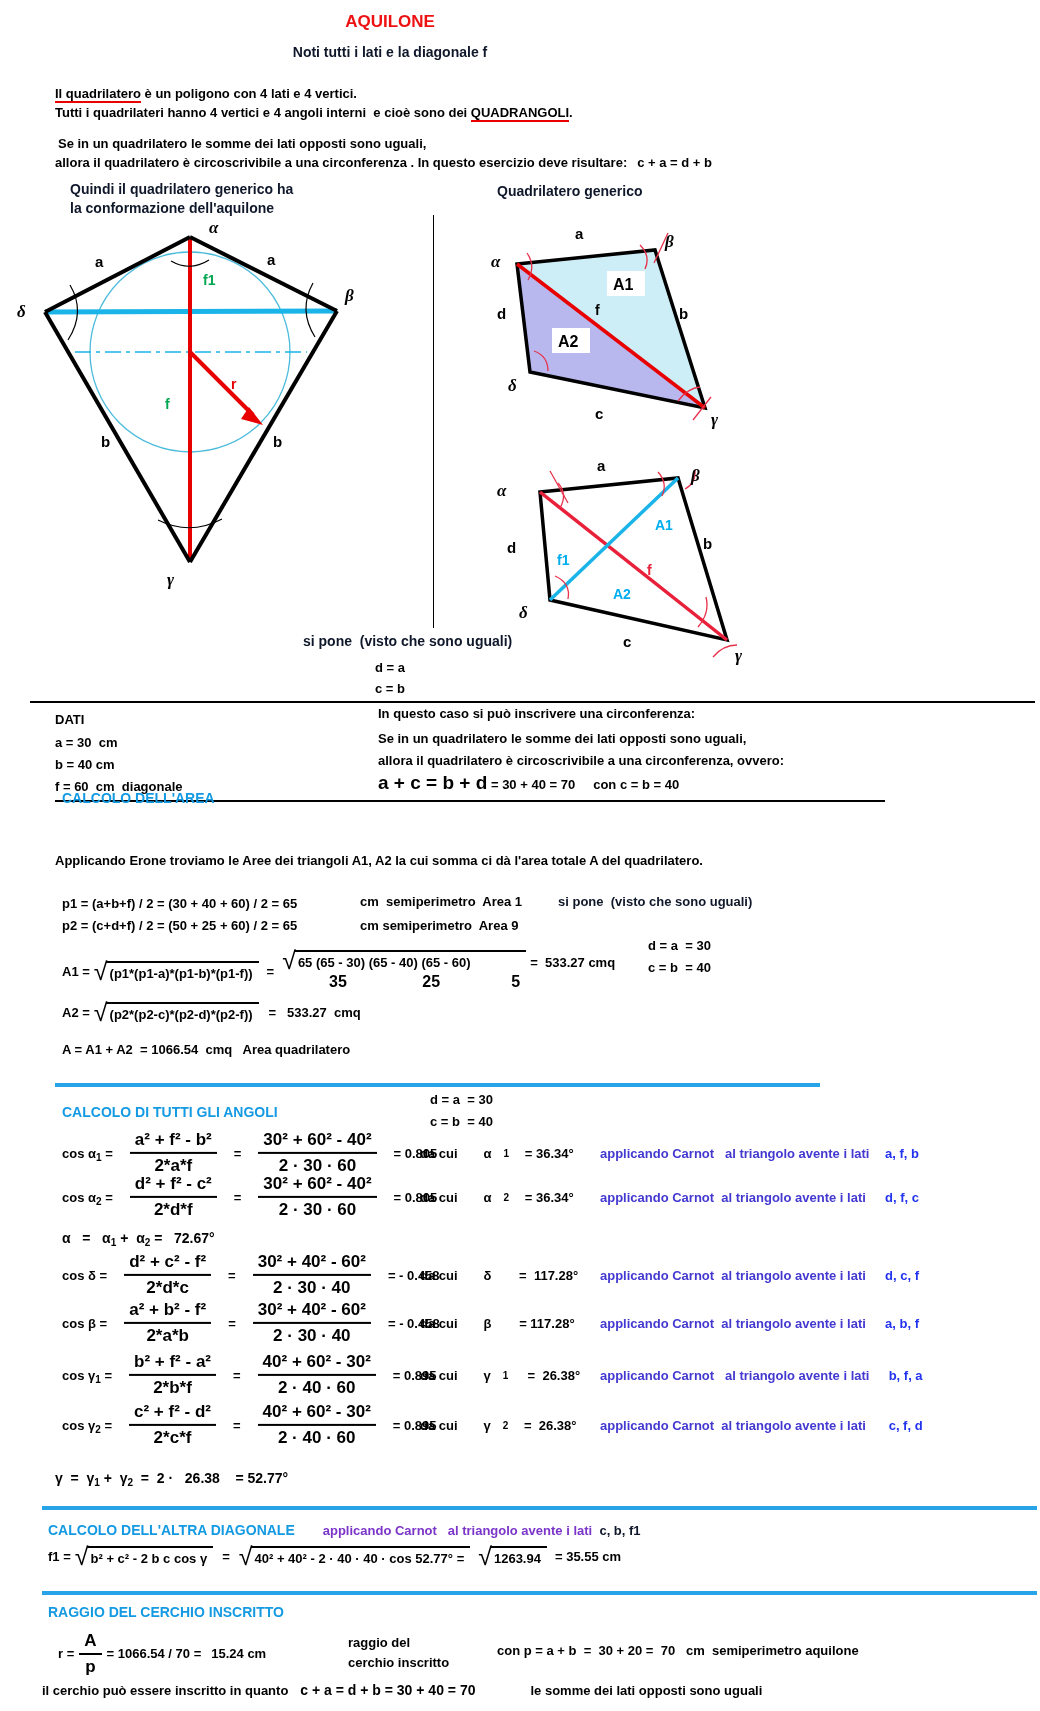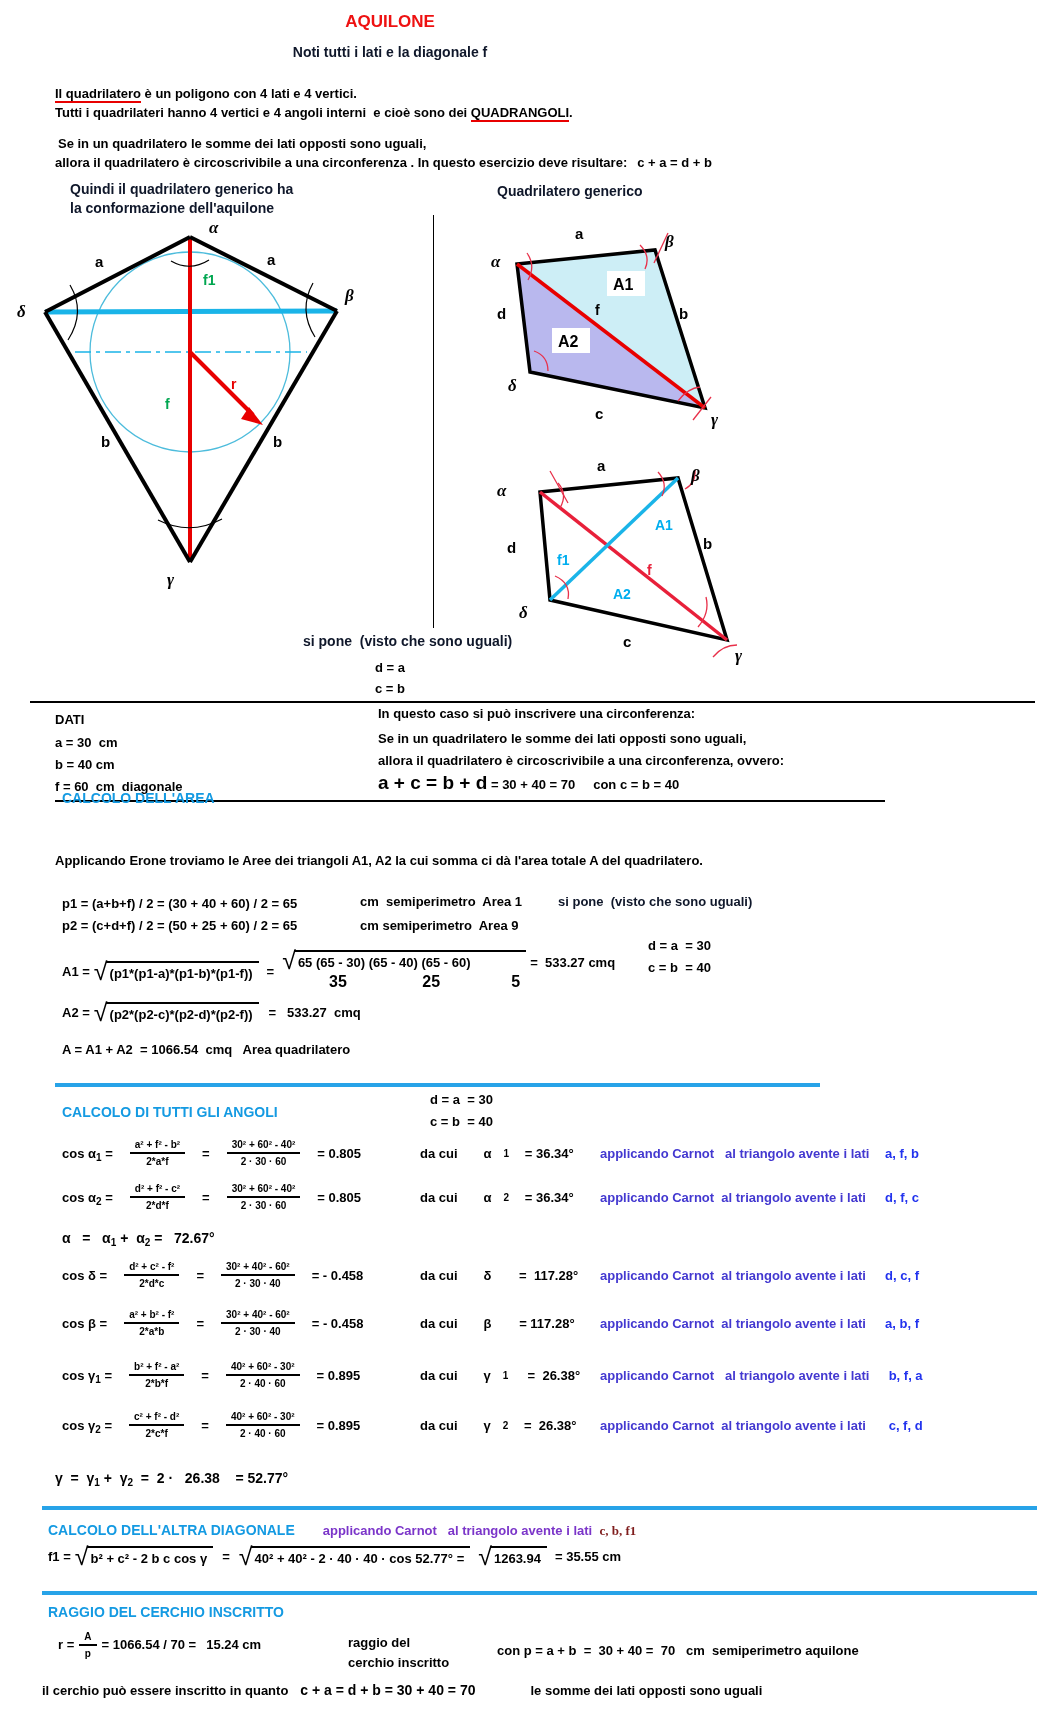--- a/index.html
+++ b/index.html
@@ -7,28 +7,28 @@
         font-family:"Liberation Sans",sans-serif;font-weight:bold;font-size:13px;
         color:#000;overflow:hidden;}
   .t{position:absolute;white-space:pre;line-height:1.2;}
   .center{left:0;width:780px;text-align:center;}
   .red{color:#0f172a;}
   .titleред{color:#ee1111;}
   .azure{color:#149ae2;}
   .carnot{color:#4338d0;}
   .lati{color:#2233ee;}
   .violet{color:#7b35c9;}
-  .magenta{color:#7f1d1d;font-family:Liberation Serif, serif;}
+  .magenta{color:#0f172a;}
   .u-red{border-bottom:2px solid #e80000;padding-bottom:0px;}
   .hr{position:absolute;background:#000;height:2px;}
   .bluebar{position:absolute;background:#27a3e8;height:4px;}
   .vline{position:absolute;background:#000;width:1px;}
   .flexrow{display:flex;align-items:center;}
   .frac{display:inline-flex;flex-direction:column;align-items:center;text-align:center;
-        font-size:10px;line-height:1.3;margin:0 5px;}
+        font-size:17px;line-height:1.3;margin:0 5px;}
   .frac .fn{border-bottom:2px solid #000;padding:0 5px 1px 5px;}
   .frac .fd{padding-top:1px;}
   .rad{display:inline-flex;align-items:flex-start;margin:0 4px;}
   .rad .sqrt{font-size:25px;line-height:0.85;font-weight:normal;margin-right:-2px;}
   .rad .rc{border-top:2px solid #000;padding:3px 6px 0 4px;}
   .rad .rstack{border-top:2px solid #000;padding:3px 6px 0 4px;display:flex;flex-direction:column;}
   .subnums{font-size:16px;line-height:1.4;}
   sub.ss{font-size:10px;line-height:0;vertical-align:-3px;}
   .arow{position:absolute;left:0;width:1040px;height:46px;}
   .seg{position:absolute;top:50%;transform:translateY(-50%);display:flex;align-items:center;white-space:pre;gap:12px;}
@@ -277,17 +277,17 @@
 
   <div class="t azure" style="left:48px;top:1604px;font-size:14px;">RAGGIO DEL CERCHIO INSCRITTO</div>
 
   <div class="t flexrow" style="left:58px;top:1630px;">
     <span>r =</span>
     <span class="frac"><span class="fn">A</span><span class="fd">p</span></span>
     <span>= 1066.54 / 70 =</span>
     <span style="margin-left:10px;">15.24 cm</span>
   </div>
   <div class="t" style="left:348px;top:1633px;line-height:1.5;"><span>raggio del</span><br><span>cerchio inscritto</span></div>
-  <div class="t" style="left:497px;top:1643px;">con p = a + b  =  30 + 40 =  70   cm  semiperimetro aquilone</div>
+  <div class="t" style="left:497px;top:1643px;">con p = a + b  =  30 + 20 =  70   cm  semiperimetro aquilone</div>
 
   <div class="t" style="left:42px;top:1682px;"><span>il cerchio può essere inscritto in quanto</span><span style="margin-left:12px;font-size:14px;">c + a = d + b</span><span style="font-size:14px;"> = 30 + 40 = 70</span><span style="margin-left:55px;">le somme dei lati opposti sono uguali</span></div>
 
 </div>
 
 </body></html>

